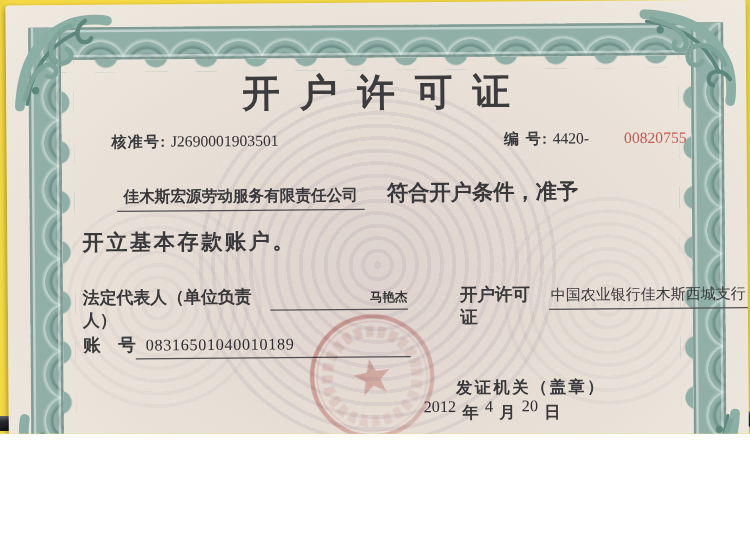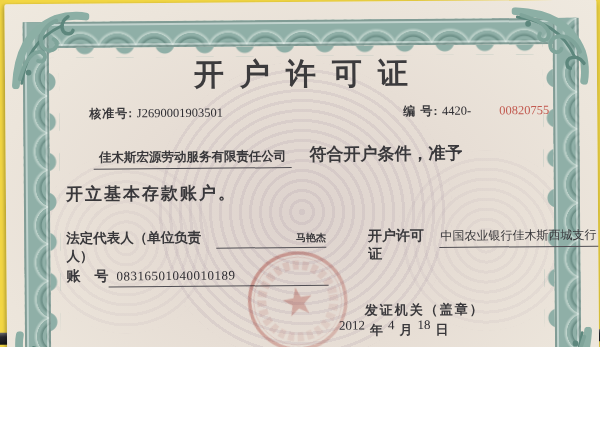--- a/index.html
+++ b/index.html
@@ -195,21 +195,21 @@
       <span class="u-acct num">08316501040010189</span>
     </div>
 
     <div class="row issuer">发证机关（盖章）</div>
 
     <div class="row dateline">
       <span class="dnum">2012</span>
       <span class="dunit">年</span>
       <span class="dnum">4</span>
       <span class="dunit">月</span>
-      <span class="dnum">18</span>
+      <span class="dnum">20</span>
       <span class="dunit">日</span>
     </div>
 
     <div class="seal">
       <svg viewBox="0 0 106 106" width="106" height="106">
         <circle cx="53" cy="53" r="48" fill="none" stroke="#c5655e" stroke-width="3.4" opacity=".85"></circle>
         <circle cx="53" cy="53" r="44" fill="none" stroke="#c5655e" stroke-width="1" opacity=".35"></circle>
         <circle cx="53" cy="53" r="36" fill="none" stroke="#c5655e" stroke-width="9" stroke-dasharray="6 3.5" opacity=".28"></circle>
         <polygon points="53,39 56.7,49.4 67.6,49.7 59,56.4 62.1,67 53,60.6 43.9,67 47,56.4 38.4,49.7 49.3,49.4" fill="#c5655e" opacity=".8"></polygon>
       </svg>

